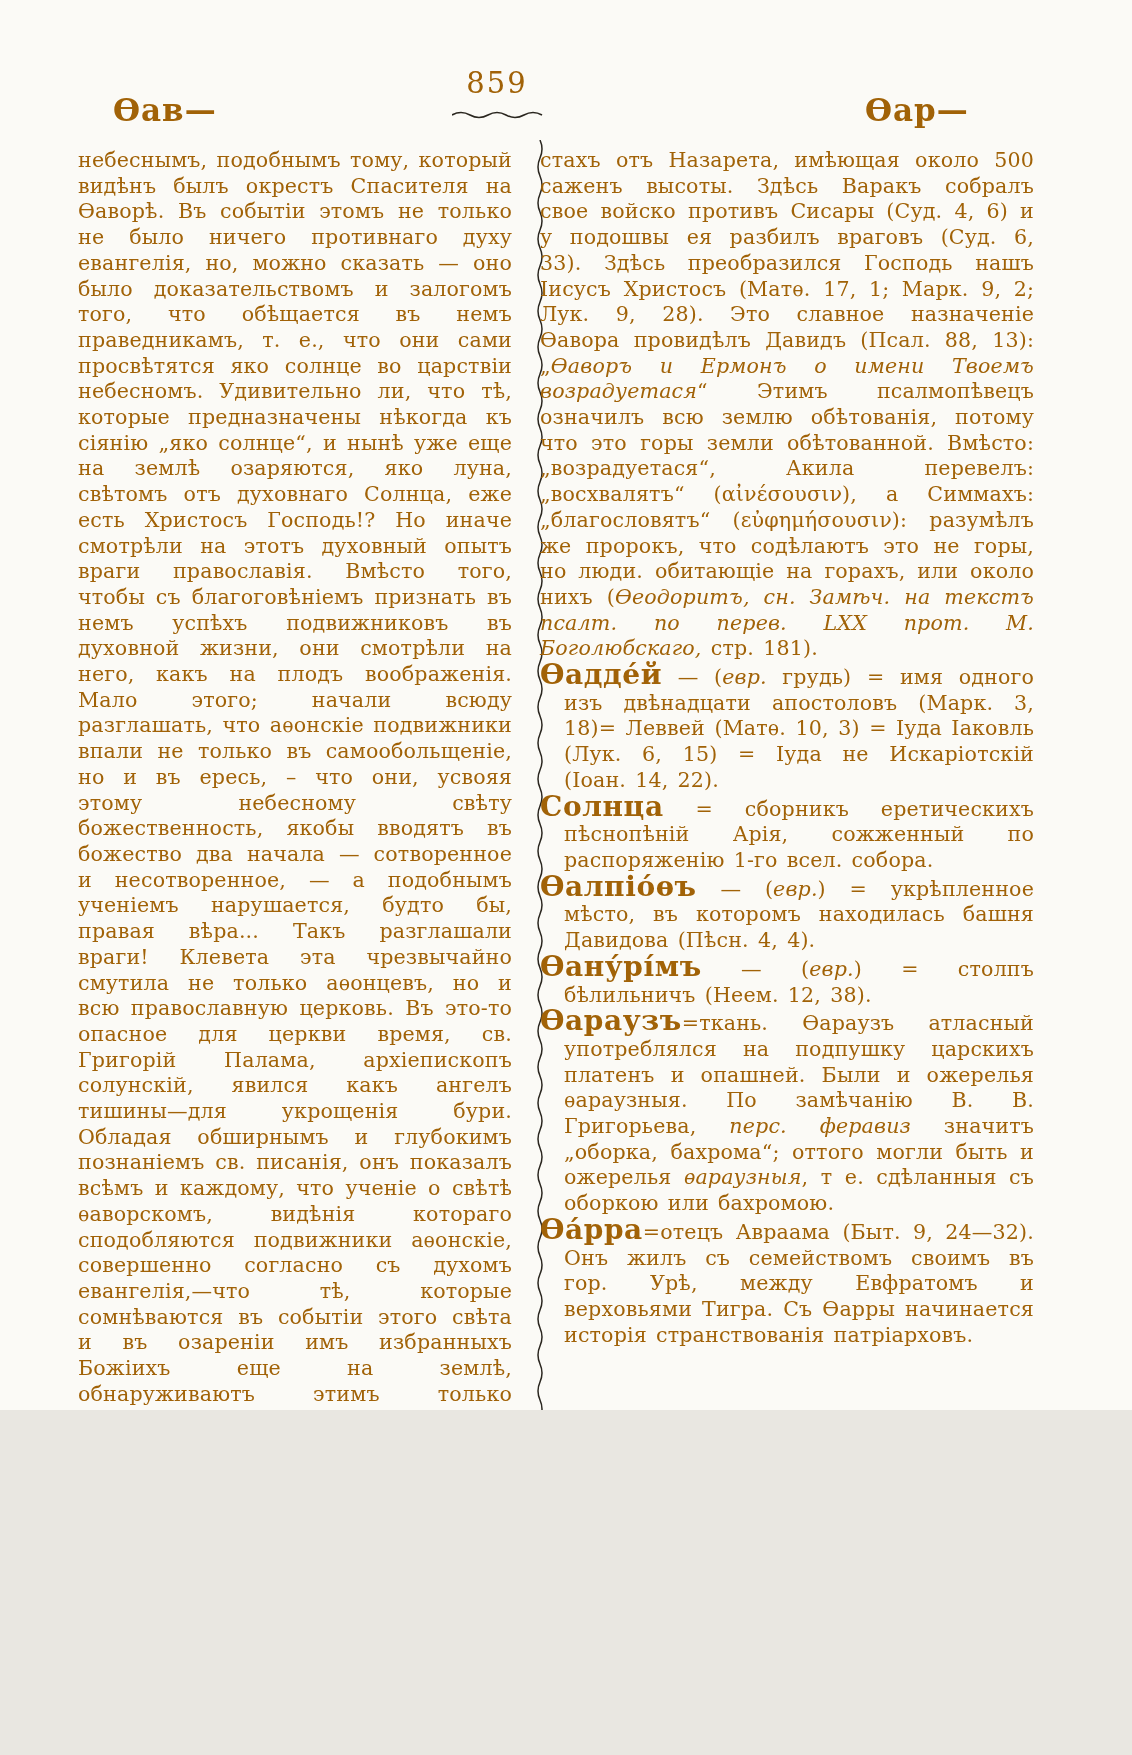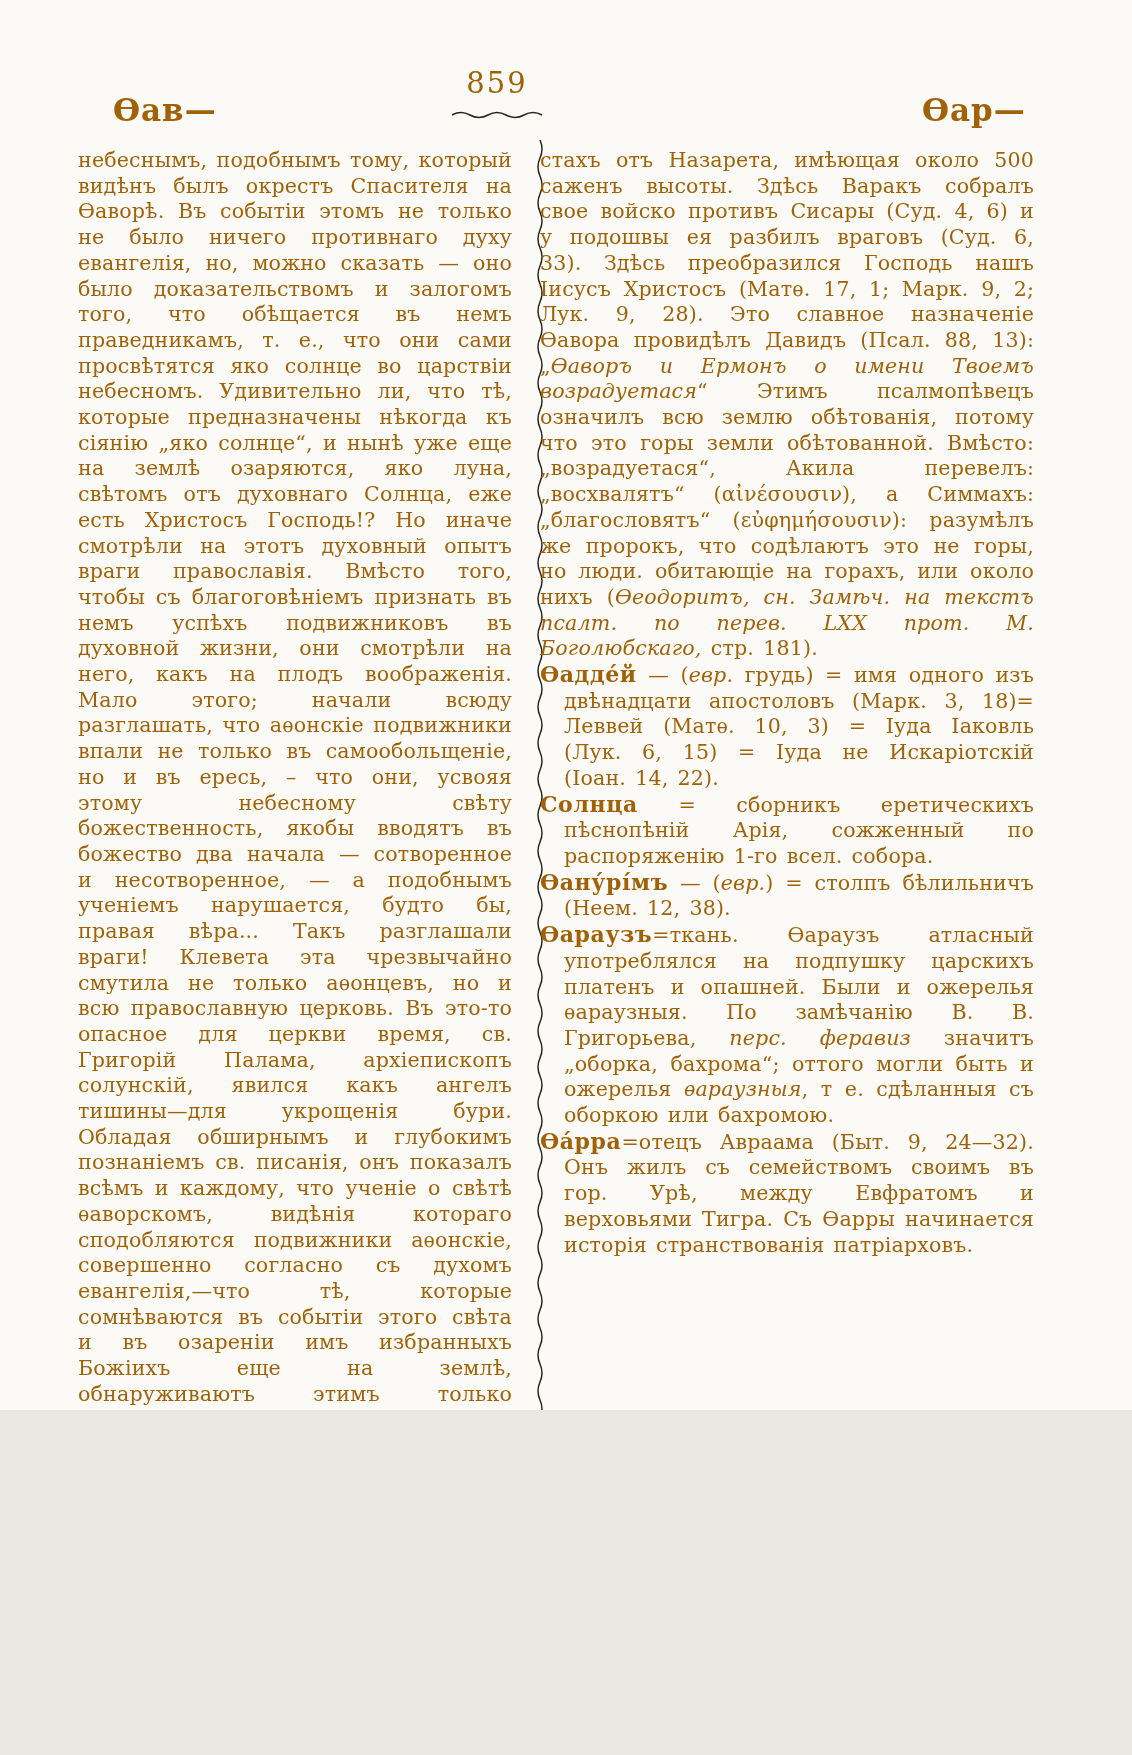--- a/index.html
+++ b/index.html
@@ -34,40 +34,40 @@
   }
   .running-head {
     position: absolute;
     top: 92px;
     font-size: 31px;
     font-weight: 700;
     letter-spacing: 1px;
     white-space: nowrap;
   }
   .running-head.left  { left: 113px; }
-  .running-head.right { left: 922px; text-align: right; }
+  .running-head.right { left: 865px; text-align: right; }
   .column {
     position: absolute;
     top: 148px;
     text-align: justify;
     font-size: 20.6px;
     line-height: 25.7px;
     word-spacing: 2.5px;
     letter-spacing: 0.15px;
   }
   .column.left  { left: 78px;  width: 434px; }
   .column.right { left: 540px; width: 494px; }
   .column p { margin: 0; }
   .column p.entry {
     padding-left: 24px;
     text-indent: -24px;
   }
   .headword {
     font-weight: 700;
-    font-size: 22px;
+    font-size: 28px;
     letter-spacing: 0.6px;
     white-space: nowrap;
   }
   .it { font-style: italic; }
   .col-divider {
     position: absolute;
     top: 140px;
     left: 534px;
   }
   .signature-mark {
@@ -98,20 +98,21 @@
     </div>
 
   <svg class="col-divider" width="12" height="1490" viewBox="0 0 12 1490">
     <path id="divider-path" fill="none" stroke="#2a261f" stroke-width="1.5" d="M6 0 q4 9 0 18 q-4 9 0 18 q4 9 0 18 q-4 9 0 18 q4 9 0 18 q-4 9 0 18 q4 9 0 18 q-4 9 0 18 q4 9 0 18 q-4 9 0 18 q4 9 0 18 q-4 9 0 18 q4 9 0 18 q-4 9 0 18 q4 9 0 18 q-4 9 0 18 q4 9 0 18 q-4 9 0 18 q4 9 0 18 q-4 9 0 18 q4 9 0 18 q-4 9 0 18 q4 9 0 18 q-4 9 0 18 q4 9 0 18 q-4 9 0 18 q4 9 0 18 q-4 9 0 18 q4 9 0 18 q-4 9 0 18 q4 9 0 18 q-4 9 0 18 q4 9 0 18 q-4 9 0 18 q4 9 0 18 q-4 9 0 18 q4 9 0 18 q-4 9 0 18 q4 9 0 18 q-4 9 0 18 q4 9 0 18 q-4 9 0 18 q4 9 0 18 q-4 9 0 18 q4 9 0 18 q-4 9 0 18 q4 9 0 18 q-4 9 0 18 q4 9 0 18 q-4 9 0 18 q4 9 0 18 q-4 9 0 18 q4 9 0 18 q-4 9 0 18 q4 9 0 18 q-4 9 0 18 q4 9 0 18 q-4 9 0 18 q4 9 0 18 q-4 9 0 18 q4 9 0 18 q-4 9 0 18 q4 9 0 18 q-4 9 0 18 q4 9 0 18 q-4 9 0 18 q4 9 0 18 q-4 9 0 18 q4 9 0 18 q-4 9 0 18 q4 9 0 18 q-4 9 0 18 q4 9 0 18 q-4 9 0 18 q4 9 0 18 q-4 9 0 18 q4 9 0 18 q-4 9 0 18 q4 9 0 18 q-4 9 0 18 q4 9 0 18 q-4 9 0 18"></path>
   </svg>
 
   <div class="column right" id="col-right">
       <p class="continuation"><span>стахъ отъ Назарета, имѣющая около 500 саженъ высоты. Здѣсь Варакъ собралъ свое войско противъ Сисары (Суд. 4, 6) и у подошвы ея разбилъ враговъ (Суд. 6, 33). Здѣсь преобразился Господь нашъ Іисусъ Христосъ (Матѳ. 17, 1; Марк. 9, 2; Лук. 9, 28). Это славное назначеніе Ѳавора провидѣлъ Давидъ (Псал. 88, 13): „</span><span class="it">Ѳаворъ и Ермонъ о имени Твоемъ возрадуетася</span><span>“ Этимъ псалмопѣвецъ означилъ всю землю обѣтованія, потому что это горы земли обѣтованной. Вмѣсто: „возрадуетася“, Акила перевелъ: „восхвалятъ“ (αἰνέσουσιν), а Симмахъ: „благословятъ“ (εὐφημήσουσιν): разумѣлъ же пророкъ, что содѣлаютъ это не горы, но люди. обитающіе на горахъ, или около нихъ (</span><span class="it">Ѳеодоритъ, сн. Замѣч. на текстъ псалт. по перев. LXX прот. М. Боголюбскаго,</span><span> стр. 181).</span></p>
       <p class="entry"><span class="headword">Ѳадде́й</span><span> — (</span><span class="it">евр.</span><span> грудь) = имя одного изъ двѣнадцати апостоловъ (Марк. 3, 18)= Леввей (Матѳ. 10, 3) = Іуда Іаковль (Лук. 6, 15) = Іуда не Искаріотскій (Іоан. 14, 22).</span></p>
       <p class="entry"><span class="headword">Солнца</span><span> = сборникъ еретическихъ пѣснопѣній Арія, сожженный по распоряженію 1-го всел. собора.</span></p>
+      <p class="entry"><span class="headword">Ѳалпіо́ѳъ</span><span> — (</span><span class="it">евр.</span><span>) = укрѣпленное мѣсто, въ которомъ находилась башня Давидова (Пѣсн. 4, 4).</span></p>
       <p class="entry"><span class="headword">Ѳану́рі́мъ</span><span> — (</span><span class="it">евр.</span><span>) = столпъ бѣлильничъ (Неем. 12, 38).</span></p>
       <p class="entry"><span class="headword">Ѳараузъ</span><span>=ткань. Ѳараузъ атласный употреблялся на подпушку царскихъ платенъ и опашней. Были и ожерелья ѳараузныя. По замѣчанію В. В. Григорьева, </span><span class="it">перс. феравиз</span><span> значитъ „оборка, бахрома“; оттого могли быть и ожерелья </span><span class="it">ѳараузныя</span><span>, т е. сдѣланныя съ оборкою или бахромою.</span></p>
       <p class="entry"><span class="headword">Ѳа́рра</span><span>=отецъ Авраама (Быт. 9, 24—32). Онъ жилъ съ семействомъ своимъ въ гор. Урѣ, между Евфратомъ и верховьями Тигра. Съ Ѳарры начинается исторія странствованія патріарховъ.</span></p>
     </div>
 
   <div class="signature-mark">29*</div>
 
 </div>
 
 </body></html>

